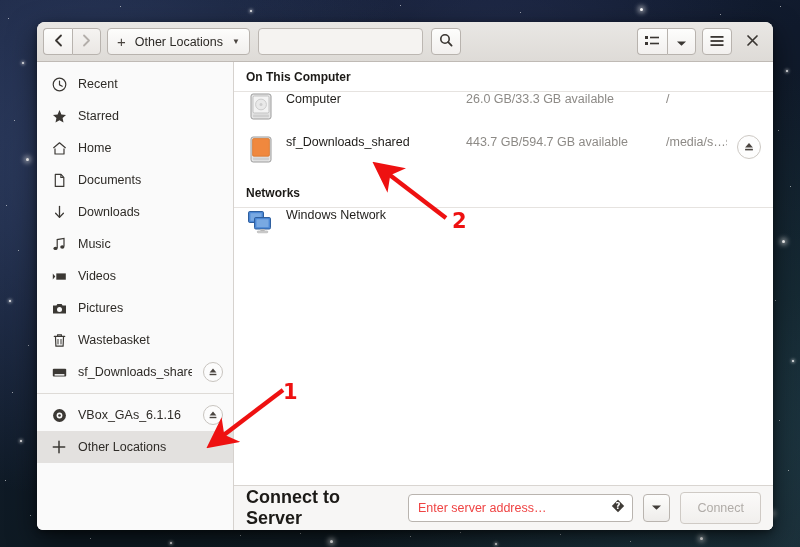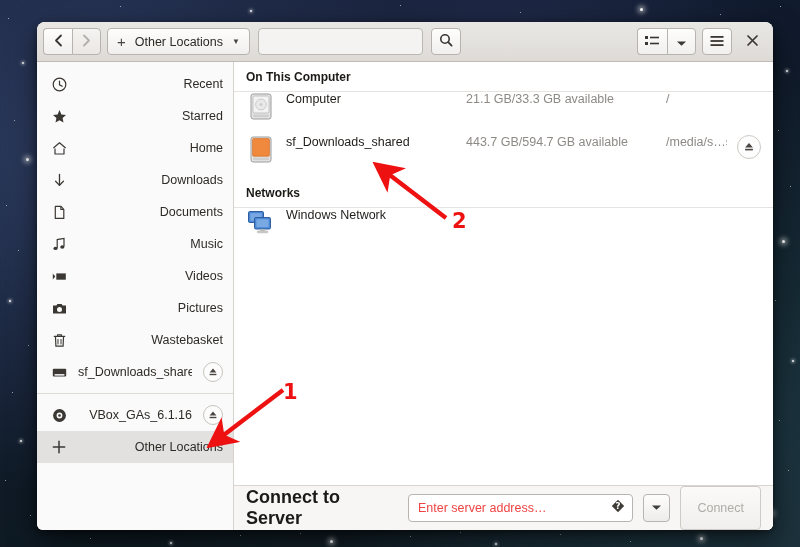--- a/index.html
+++ b/index.html
@@ -135,21 +135,21 @@
     display: flex;
     align-items: center;
     height: 32px;
     padding: 0 10px 0 14px;
     gap: 11px;
     font-size: 12.5px;
     color: #2e2b27;
     cursor: default;
   }
   .side-item.selected { background: #e3e1df; }
-  .side-item .label { flex: 1 1 auto; white-space: nowrap; overflow: hidden; text-align: right; }
+  .side-item .label { flex: 1 1 auto; white-space: nowrap; overflow: hidden; }
   .side-item .s-icon {
     width: 16px; height: 16px;
     flex: 0 0 16px;
     display: flex; align-items: center; justify-content: center;
     color: #3b3834;
   }
   .side-sep { height: 1px; background: #dedbd7; margin: 5px 0; }
 
   .eject-btn {
     width: 20px; height: 20px;
@@ -218,21 +218,21 @@
   #connect-entry-wrap .ph { flex: 1 1 auto; font-size: 12.5px; color: #ef4444; }
   #connect-drop {
     width: 30px; height: 28px;
     background: linear-gradient(180deg,#fdfdfc 0%,#eeecea 100%);
     border: 1px solid #b9b4af;
     border-radius: 4px;
     display: flex; align-items: center; justify-content: center;
     font-size: 8px; color: #403c38;
   }
   #connect-btn {
-    height: 44px;
+    height: 32px;
     padding: 0 16px;
     background: linear-gradient(180deg,#fbfaf9 0%,#f1efed 100%);
     border: 1px solid #cfcac5;
     border-radius: 4px;
     font-size: 12.5px;
     color: #b0aca8;
     display: flex; align-items: center;
   }
 
   
@@ -401,35 +401,35 @@
               <path d="M1.4 7 L7.5 1.8 L13.6 7" fill="none" stroke="#3b3834" stroke-width="1.2" stroke-linejoin="round"></path>
               <path d="M3 7.5 L3 13 L12 13 L12 7.5" fill="none" stroke="#3b3834" stroke-width="1.2" stroke-linejoin="round"></path>
             </svg>
         </span>
         <span class="label">Home</span>
       </div>
 
       <div class="side-item">
         <span class="s-icon">
           <svg width="15" height="15" viewBox="0 0 15 15">
+              <path d="M3.3 1.4 L9 1.4 L11.8 4.4 L11.8 13.4 L3.3 13.4 Z" fill="none" stroke="#3b3834" stroke-width="1.2" stroke-linejoin="round"></path>
+              <path d="M8.9 1.6 L8.9 4.5 L11.6 4.5" fill="none" stroke="#3b3834" stroke-width="1.2"></path>
+            </svg>
+        </span>
+        <span class="label">Documents</span>
+      </div>
+
+      <div class="side-item">
+        <span class="s-icon">
+          <svg width="15" height="15" viewBox="0 0 15 15">
               <path d="M7.5 1.5 L7.5 12" stroke="#3b3834" stroke-width="1.3" stroke-linecap="round"></path>
               <path d="M3.6 8.3 L7.5 12.4 L11.4 8.3" fill="none" stroke="#3b3834" stroke-width="1.3" stroke-linecap="round" stroke-linejoin="round"></path>
             </svg>
         </span>
         <span class="label">Downloads</span>
-      </div>
-
-      <div class="side-item">
-        <span class="s-icon">
-          <svg width="15" height="15" viewBox="0 0 15 15">
-              <path d="M3.3 1.4 L9 1.4 L11.8 4.4 L11.8 13.4 L3.3 13.4 Z" fill="none" stroke="#3b3834" stroke-width="1.2" stroke-linejoin="round"></path>
-              <path d="M8.9 1.6 L8.9 4.5 L11.6 4.5" fill="none" stroke="#3b3834" stroke-width="1.2"></path>
-            </svg>
-        </span>
-        <span class="label">Documents</span>
       </div>
 
       <div class="side-item">
         <span class="s-icon">
           <svg width="15" height="15" viewBox="0 0 15 15">
             <path d="M5.2 11 L5.2 2.6 L12 1.4 L12 9.6" fill="none" stroke="#3b3834" stroke-width="1.2"></path>
             <ellipse cx="3.5" cy="11.4" rx="2.1" ry="1.7" fill="#3b3834"></ellipse>
             <ellipse cx="10.3" cy="10" rx="2.1" ry="1.7" fill="#3b3834"></ellipse>
           </svg>
         </span>
@@ -523,21 +523,21 @@
           <span class="p-icon">
             <svg width="26" height="30" viewBox="0 0 26 30">
               <rect x="3" y="2" width="20" height="25" rx="2.2" fill="#e6e6e6" stroke="#9b9b9b" stroke-width="1"></rect>
               <rect x="5" y="4" width="16" height="17" rx="1.4" fill="#f3f3f3" stroke="#b6b6b6" stroke-width=".8"></rect>
               <circle cx="13" cy="12.5" r="5.4" fill="#e9e9e9" stroke="#c3c3c3" stroke-width=".8"></circle>
               <circle cx="13" cy="12.5" r="1.5" fill="#cdcdcd"></circle>
               <rect x="5" y="22.6" width="16" height="2.6" rx=".8" fill="#cfcfcf"></rect>
             </svg>
           </span>
           <span class="p-name">Computer</span>
-          <span class="p-free">21.1 GB/33.3 GB available</span>
+          <span class="p-free">26.0 GB/33.3 GB available</span>
           <span class="p-path">/</span>
         </div>
 
         <div class="place-row">
           <span class="p-icon">
             <svg width="26" height="30" viewBox="0 0 26 30">
               <rect x="3" y="2" width="20" height="25" rx="2.2" fill="#e6e6e6" stroke="#9b9b9b" stroke-width="1"></rect>
               <rect x="4.6" y="3.6" width="16.8" height="17.6" rx="1.2" fill="#f0883e" stroke="#d6762f" stroke-width=".8"></rect>
               <rect x="5" y="22.4" width="16" height="2.8" rx=".8" fill="#cfcfcf"></rect>
             </svg>

